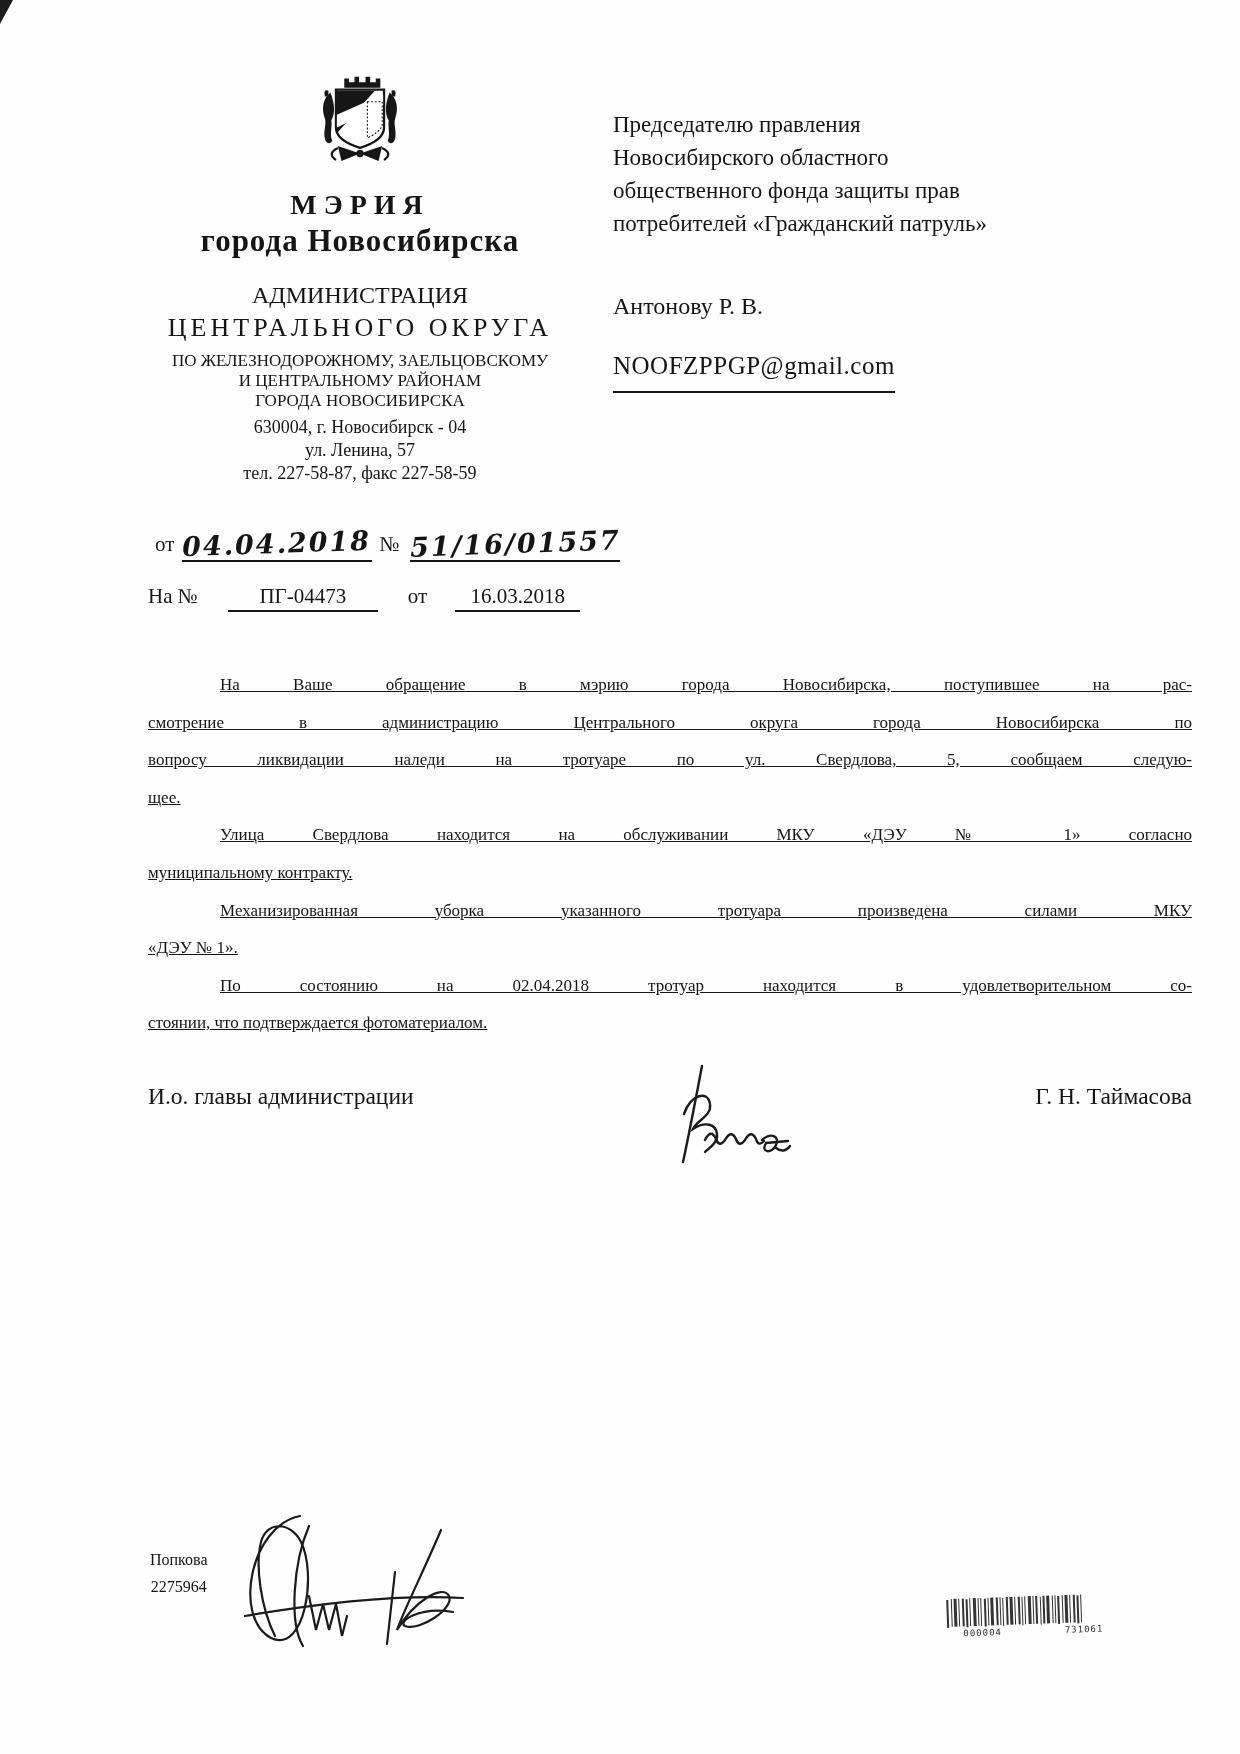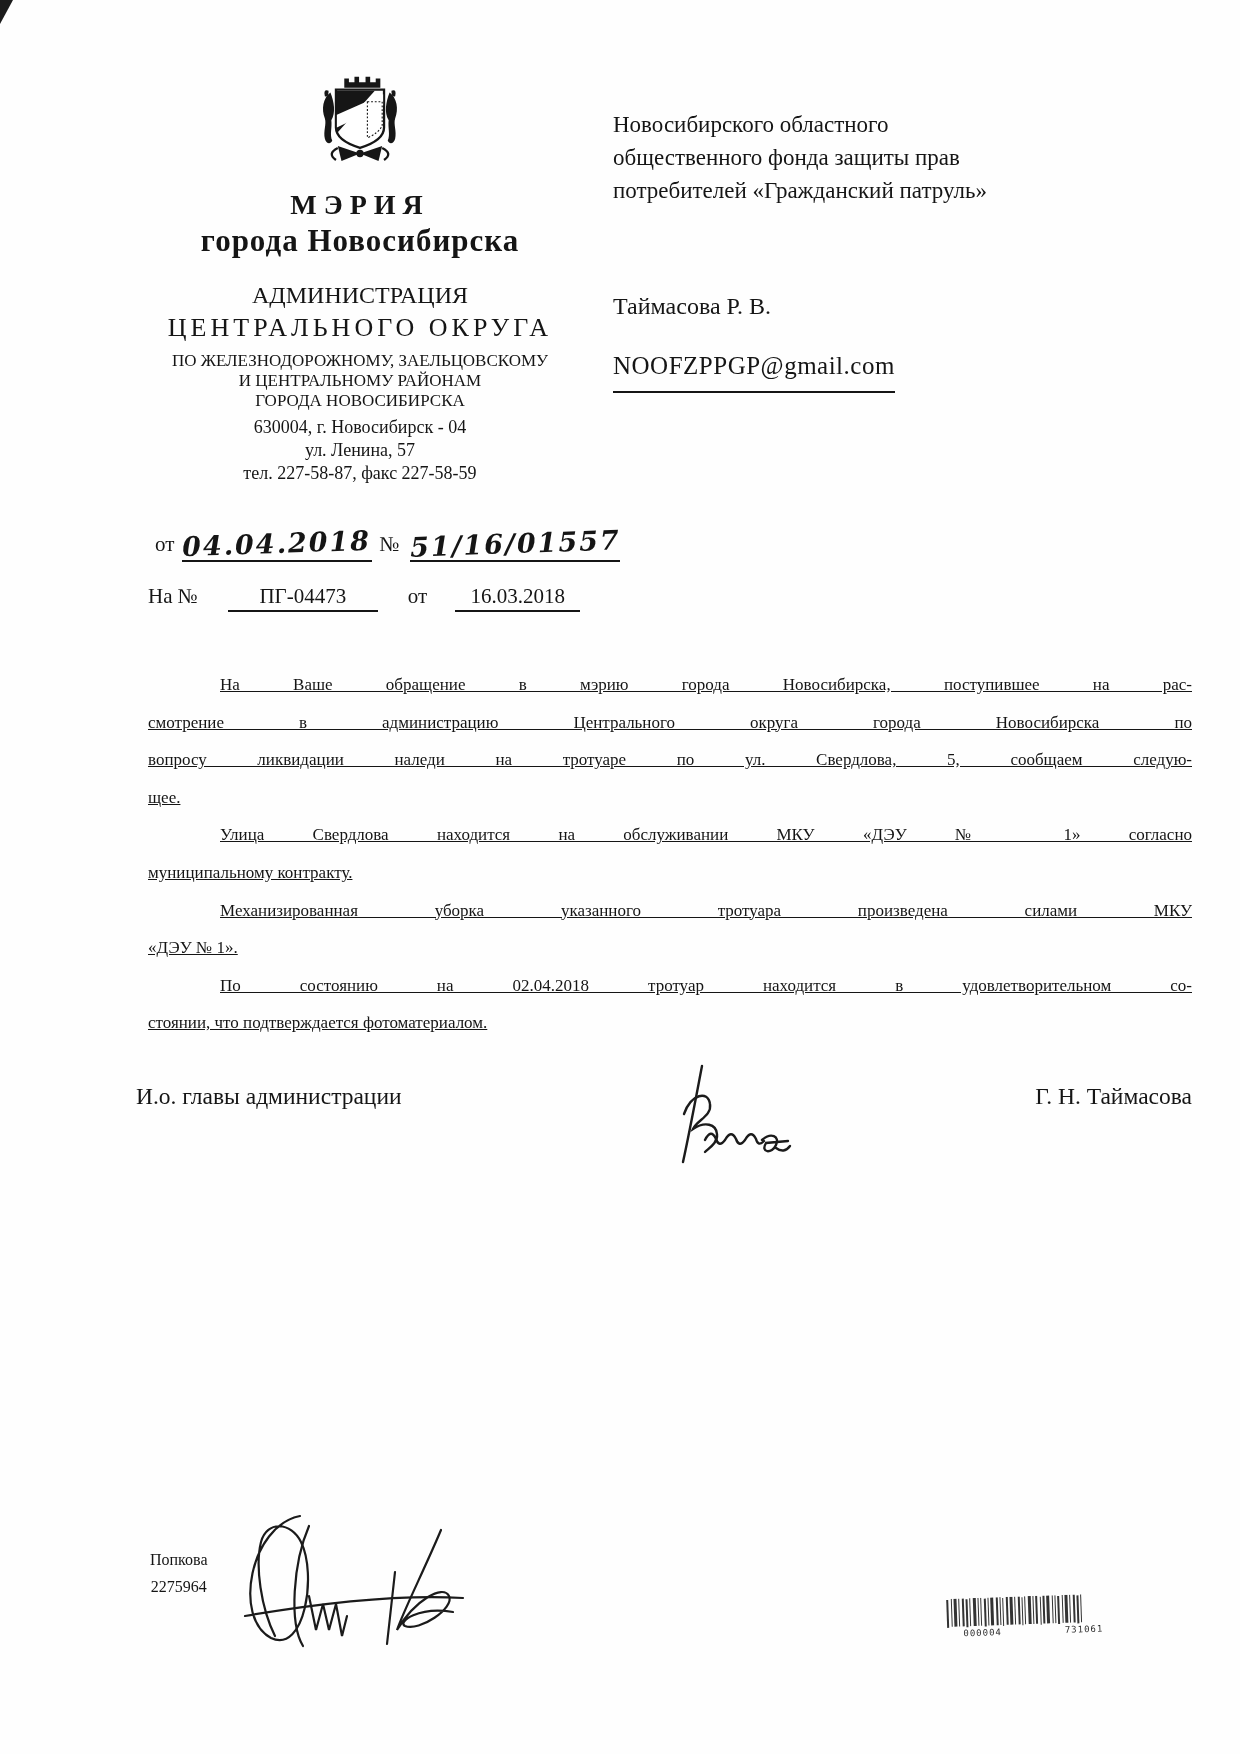--- a/index.html
+++ b/index.html
@@ -39,21 +39,21 @@
   .ref1 .no-sign{ margin-left:8px; }
   .ref2 .u-in-num{ min-width:150px; margin-left:30px; }
   .ref2 .u-in-date{ min-width:125px; margin-left:28px; }
   .ref2 .ot{ margin-left:30px; }
   
   .letter-body{ position:absolute; left:148px; top:666px; width:1044px; font-size:17px;text-decoration:underline; }
   .para .line{ line-height:37.6px; text-align:justify; text-align-last:left; }
   .para .line.just{ text-align-last:justify; }
   .para .line.first{ text-indent:72px; }
   
-  .sig-label{ position:absolute; left:136px; top:1083px; font-size:23.5px; }
+  .sig-label{ position:absolute; left:148px; top:1083px; font-size:23.5px; }
   .sig-name{ position:absolute; right:48px; top:1083px; width:310px; text-align:right; font-size:23.5px; }
   .sig-svg{ position:absolute; left:645px; top:1058px; }
   
   .executor{ position:absolute; left:150px; top:1546px; font-size:16px; line-height:27px;text-align:center; }
   .scribble-svg{ position:absolute; left:205px; top:1508px; }
   .barcode{ position:absolute; left:945px; top:1596px; width:172px; height:50px; transform:rotate(-2deg); opacity:.92; }
   .barcode-digits{ position:absolute; top:30px; width:100%; font-family:"DejaVu Sans Mono",monospace;
                    font-size:9px; letter-spacing:1px; display:flex; justify-content:space-between; padding:0 14px 0 18px; box-sizing:border-box;}
   svg path, svg rect, svg polygon { shape-rendering:auto; }
 </style>
@@ -94,25 +94,26 @@
     <div class="div2">ЦЕНТРАЛЬНОГО ОКРУГА</div>
     <div class="small-line first">ПО ЖЕЛЕЗНОДОРОЖНОМУ, ЗАЕЛЬЦОВСКОМУ</div>
     <div class="small-line">И ЦЕНТРАЛЬНОМУ РАЙОНАМ</div>
     <div class="small-line">ГОРОДА НОВОСИБИРСКА</div>
     <div class="addr-line first">630004, г. Новосибирск - 04</div>
     <div class="addr-line">ул. Ленина, 57</div>
     <div class="addr-line">тел. 227-58-87, факс 227-58-59</div>
   </header>
 
   <div class="recipient">
+    <div>Председателю правления</div>
     <div>Новосибирского областного</div>
     <div>общественного фонда защиты прав</div>
     <div>потребителей «Гражданский патруль»</div>
   </div>
-  <div class="recipient-name">Таймасова Р. В.</div>
+  <div class="recipient-name">Антонову Р. В.</div>
   <div class="recipient-email">
     <span>NOOFZPPGP@gmail.com</span>
   </div>
 
   <div class="ref1">
     <span class="ref-label">от</span><span class="uline u-date"><span class="hand">04.04.2018</span></span><span class="ref-label no-sign">№</span><span class="uline u-num"><span class="hand">51/16/01557</span></span>
   </div>
   <div class="ref2">
     <span>На №</span><span class="uline u-in-num">ПГ-04473</span><span class="ot">от</span><span class="uline u-in-date">16.03.2018</span>
   </div>

